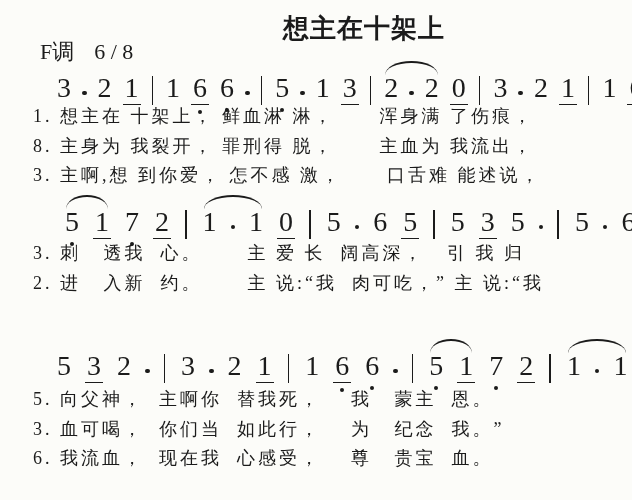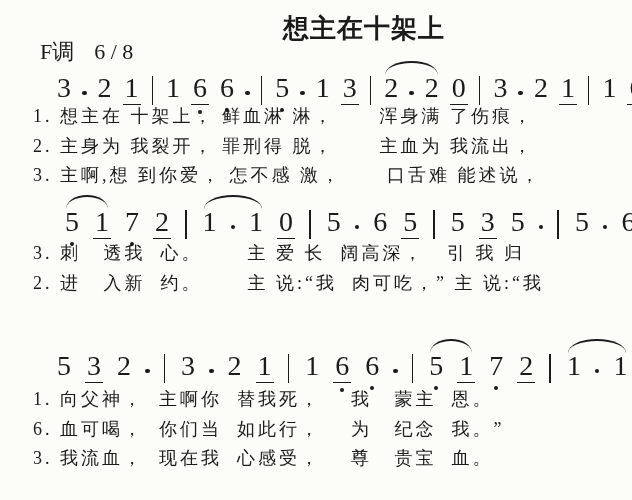--- a/index.html
+++ b/index.html
@@ -88,21 +88,21 @@
       <span class="ddot"></span>
       <span class="note"><span class="d">2</span></span>
       <span class="note u"><span class="d">1</span></span>
       <span class="bar"></span>
       <span class="note"><span class="d">1</span></span>
       <span class="note u lo"><span class="d">6</span></span>
     </div>
 
   <div class="lyrics" id="lyr1">
     <div class="verse">1. 想主在 十架上， 鲜血淋 淋，      浑身满 了伤痕，</div>
-    <div class="verse">2. 主身为 我裂开， 罪刑得 脱，      主血为 我流出，</div>
+    <div class="verse">8. 主身为 我裂开， 罪刑得 脱，      主血为 我流出，</div>
     <div class="verse">3. 主啊,想 到你爱， 怎不感 激，      口舌难 能述说，</div>
   </div>
 
   <div class="music-line wide" id="music2">
       <span class="tiegrp">
         <span class="note lo"><span class="d">5</span></span>
         <span class="note u"><span class="d">1</span></span>
       </span>
       <span class="note lo"><span class="d">7</span></span>
       <span class="note u"><span class="d">2</span></span>
@@ -158,18 +158,18 @@
       <span class="note u"><span class="d">2</span></span>
       <span class="bar"></span>
       <span class="tiegrp">
         <span class="note"><span class="d">1</span></span>
         <span class="ddot"></span>
         <span class="note"><span class="d">1</span></span>
       </span>
     </div>
 
   <div class="lyrics" id="lyr3">
-    <div class="verse">1. 向父神，  主啊你  替我死，    我   蒙主  恩。</div>
-    <div class="verse">6. 血可喝，  你们当  如此行，    为   纪念  我。”</div>
-    <div class="verse">3. 我流血，  现在我  心感受，    尊   贵宝  血。</div>
+    <div class="verse">5. 向父神，  主啊你  替我死，    我   蒙主  恩。</div>
+    <div class="verse">3. 血可喝，  你们当  如此行，    为   纪念  我。”</div>
+    <div class="verse">6. 我流血，  现在我  心感受，    尊   贵宝  血。</div>
   </div>
 
 </div>
 
 </body></html>

